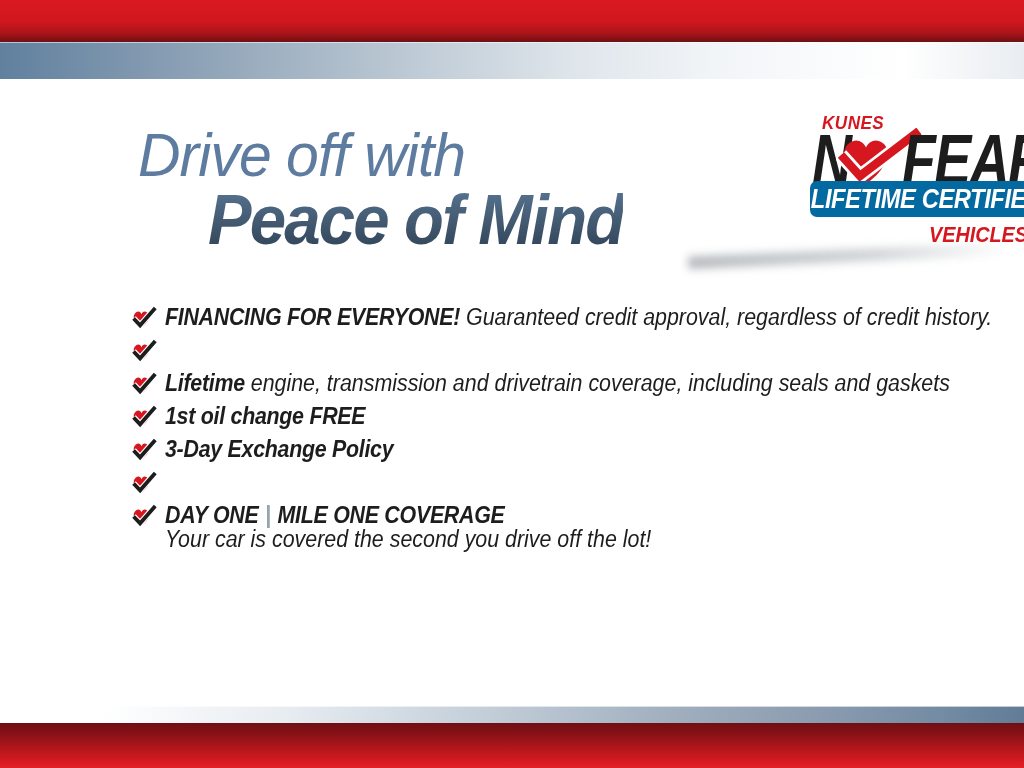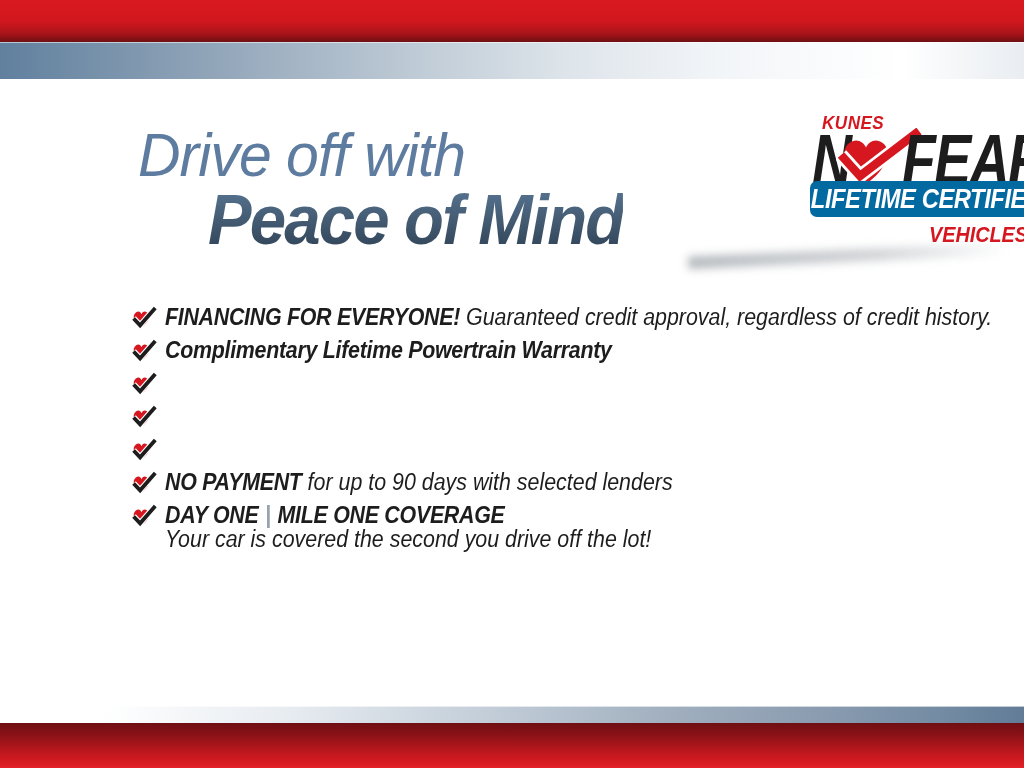--- a/index.html
+++ b/index.html
@@ -144,54 +144,57 @@
       <div>
         <div class="benefit-text"><span class="b-bold">FINANCING FOR EVERYONE!</span><span> Guaranteed credit approval, regardless of credit history.</span></div>
       </div>
     </div>
     <div class="benefit-row">
       <svg class="benefit-icon" viewBox="0 0 30 27">
         <path d="M11.5 25 C 3 18.5, 0.8 11, 5.6 7.2 C 8.7 4.8, 11.2 6.6, 12.1 9.2 C 13 6.6, 15.5 4.8, 18.6 7.2 C 23.4 11, 21.2 18.5, 11.5 25 Z" fill="#d6171f"></path>
         <polyline points="3,14 10.5,22 28,2" fill="none" stroke="#ffffff" stroke-width="7"></polyline>
         <polyline points="3,14 10.5,22 28,2" fill="none" stroke="#1d1d1d" stroke-width="4.4"></polyline>
       </svg>
-      <div>
-        <div class="benefit-text"><span class="b-bold">Complimentary Lifetime Powertrain Warranty</span></div>
-      </div>
-    </div>
-    <div class="benefit-row">
-      <svg class="benefit-icon" viewBox="0 0 30 27">
-        <path d="M11.5 25 C 3 18.5, 0.8 11, 5.6 7.2 C 8.7 4.8, 11.2 6.6, 12.1 9.2 C 13 6.6, 15.5 4.8, 18.6 7.2 C 23.4 11, 21.2 18.5, 11.5 25 Z" fill="#d6171f"></path>
-        <polyline points="3,14 10.5,22 28,2" fill="none" stroke="#ffffff" stroke-width="7"></polyline>
-        <polyline points="3,14 10.5,22 28,2" fill="none" stroke="#1d1d1d" stroke-width="4.4"></polyline>
-      </svg>
-    </div>
-    <div class="benefit-row">
-      <svg class="benefit-icon" viewBox="0 0 30 27">
-        <path d="M11.5 25 C 3 18.5, 0.8 11, 5.6 7.2 C 8.7 4.8, 11.2 6.6, 12.1 9.2 C 13 6.6, 15.5 4.8, 18.6 7.2 C 23.4 11, 21.2 18.5, 11.5 25 Z" fill="#d6171f"></path>
-        <polyline points="3,14 10.5,22 28,2" fill="none" stroke="#ffffff" stroke-width="7"></polyline>
-        <polyline points="3,14 10.5,22 28,2" fill="none" stroke="#1d1d1d" stroke-width="4.4"></polyline>
-      </svg>
-    </div>
-    <div class="benefit-row">
-      <svg class="benefit-icon" viewBox="0 0 30 27">
-        <path d="M11.5 25 C 3 18.5, 0.8 11, 5.6 7.2 C 8.7 4.8, 11.2 6.6, 12.1 9.2 C 13 6.6, 15.5 4.8, 18.6 7.2 C 23.4 11, 21.2 18.5, 11.5 25 Z" fill="#d6171f"></path>
-        <polyline points="3,14 10.5,22 28,2" fill="none" stroke="#ffffff" stroke-width="7"></polyline>
-        <polyline points="3,14 10.5,22 28,2" fill="none" stroke="#1d1d1d" stroke-width="4.4"></polyline>
-      </svg>
-    </div>
-    <div class="benefit-row">
-      <svg class="benefit-icon" viewBox="0 0 30 27">
-        <path d="M11.5 25 C 3 18.5, 0.8 11, 5.6 7.2 C 8.7 4.8, 11.2 6.6, 12.1 9.2 C 13 6.6, 15.5 4.8, 18.6 7.2 C 23.4 11, 21.2 18.5, 11.5 25 Z" fill="#d6171f"></path>
-        <polyline points="3,14 10.5,22 28,2" fill="none" stroke="#ffffff" stroke-width="7"></polyline>
-        <polyline points="3,14 10.5,22 28,2" fill="none" stroke="#1d1d1d" stroke-width="4.4"></polyline>
-      </svg>
-      <div>
-        <div class="benefit-text"><span class="b-bold">NO PAYMENT</span><span> for up to 90 days with selected lenders</span></div>
-      </div>
+    </div>
+    <div class="benefit-row">
+      <svg class="benefit-icon" viewBox="0 0 30 27">
+        <path d="M11.5 25 C 3 18.5, 0.8 11, 5.6 7.2 C 8.7 4.8, 11.2 6.6, 12.1 9.2 C 13 6.6, 15.5 4.8, 18.6 7.2 C 23.4 11, 21.2 18.5, 11.5 25 Z" fill="#d6171f"></path>
+        <polyline points="3,14 10.5,22 28,2" fill="none" stroke="#ffffff" stroke-width="7"></polyline>
+        <polyline points="3,14 10.5,22 28,2" fill="none" stroke="#1d1d1d" stroke-width="4.4"></polyline>
+      </svg>
+      <div>
+        <div class="benefit-text"><span class="b-bold">Lifetime</span><span> engine, transmission and drivetrain coverage, including seals and gaskets</span></div>
+      </div>
+    </div>
+    <div class="benefit-row">
+      <svg class="benefit-icon" viewBox="0 0 30 27">
+        <path d="M11.5 25 C 3 18.5, 0.8 11, 5.6 7.2 C 8.7 4.8, 11.2 6.6, 12.1 9.2 C 13 6.6, 15.5 4.8, 18.6 7.2 C 23.4 11, 21.2 18.5, 11.5 25 Z" fill="#d6171f"></path>
+        <polyline points="3,14 10.5,22 28,2" fill="none" stroke="#ffffff" stroke-width="7"></polyline>
+        <polyline points="3,14 10.5,22 28,2" fill="none" stroke="#1d1d1d" stroke-width="4.4"></polyline>
+      </svg>
+      <div>
+        <div class="benefit-text"><span class="b-bold">1st oil change FREE</span></div>
+      </div>
+    </div>
+    <div class="benefit-row">
+      <svg class="benefit-icon" viewBox="0 0 30 27">
+        <path d="M11.5 25 C 3 18.5, 0.8 11, 5.6 7.2 C 8.7 4.8, 11.2 6.6, 12.1 9.2 C 13 6.6, 15.5 4.8, 18.6 7.2 C 23.4 11, 21.2 18.5, 11.5 25 Z" fill="#d6171f"></path>
+        <polyline points="3,14 10.5,22 28,2" fill="none" stroke="#ffffff" stroke-width="7"></polyline>
+        <polyline points="3,14 10.5,22 28,2" fill="none" stroke="#1d1d1d" stroke-width="4.4"></polyline>
+      </svg>
+      <div>
+        <div class="benefit-text"><span class="b-bold">3-Day Exchange Policy</span></div>
+      </div>
+    </div>
+    <div class="benefit-row">
+      <svg class="benefit-icon" viewBox="0 0 30 27">
+        <path d="M11.5 25 C 3 18.5, 0.8 11, 5.6 7.2 C 8.7 4.8, 11.2 6.6, 12.1 9.2 C 13 6.6, 15.5 4.8, 18.6 7.2 C 23.4 11, 21.2 18.5, 11.5 25 Z" fill="#d6171f"></path>
+        <polyline points="3,14 10.5,22 28,2" fill="none" stroke="#ffffff" stroke-width="7"></polyline>
+        <polyline points="3,14 10.5,22 28,2" fill="none" stroke="#1d1d1d" stroke-width="4.4"></polyline>
+      </svg>
     </div>
     <div class="benefit-row">
       <svg class="benefit-icon" viewBox="0 0 30 27">
         <path d="M11.5 25 C 3 18.5, 0.8 11, 5.6 7.2 C 8.7 4.8, 11.2 6.6, 12.1 9.2 C 13 6.6, 15.5 4.8, 18.6 7.2 C 23.4 11, 21.2 18.5, 11.5 25 Z" fill="#d6171f"></path>
         <polyline points="3,14 10.5,22 28,2" fill="none" stroke="#ffffff" stroke-width="7"></polyline>
         <polyline points="3,14 10.5,22 28,2" fill="none" stroke="#1d1d1d" stroke-width="4.4"></polyline>
       </svg>
       <div>
         <div class="benefit-text"><span class="b-bold">DAY ONE</span><span class="b-sep">|</span><span class="b-bold">MILE ONE COVERAGE</span></div>
         <div class="benefit-text benefit-line2">Your car is covered the second you drive off the lot!</div>

